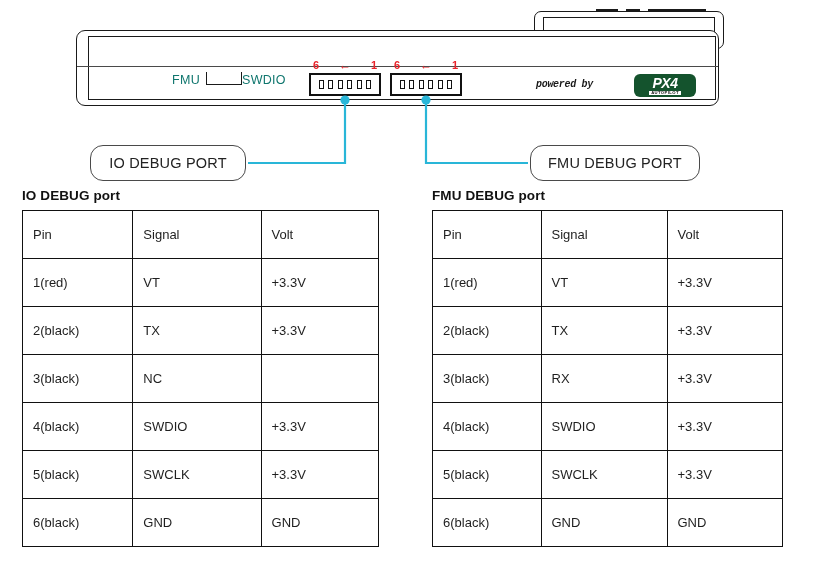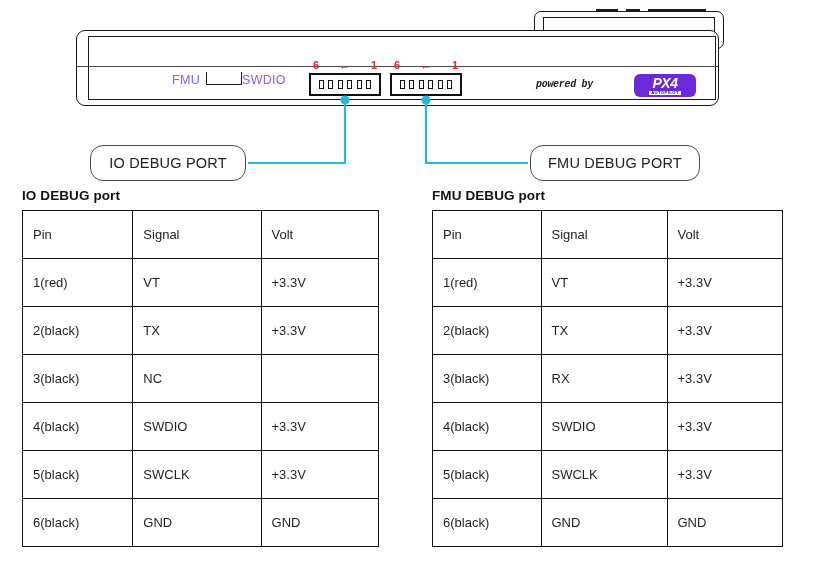--- a/index.html
+++ b/index.html
@@ -72,21 +72,21 @@
     width: 641px; height: 0;
     border-top: 1.2px solid #4a4a4a;
   }
 
   
   .fmu-label, .reset-label {
     position: absolute;
     top: 73px;
     font-size: 12.5px;
     letter-spacing: .3px;
-    color: #8b5cf6;
+    color: #0f766e;
     white-space: nowrap;
   }
   .fmu-label { left: 172px; }
   .reset-label { left: 242px; }
   .reset-bracket {
     position: absolute;
     left: 206px; top: 72px;
     width: 36px; height: 13px;
     border: 1.5px solid #1a1a1a;
     border-top: none;
@@ -147,21 +147,21 @@
     font-style: italic;
     letter-spacing: -.3px;
     color: #1a1a1a;
     white-space: nowrap;
     font-family: Liberation Mono, monospace;
   }
   .px4-badge {
     position: absolute;
     left: 634px; top: 74px;
     width: 62px; height: 23px;
-    background: #6d28d9;
+    background: #14532d;
     border-radius: 6px;
     color: #fff;
     box-sizing: border-box;
     display: flex;
     flex-direction: column;
     align-items: center;
     justify-content: center;
     line-height: 1;
   }
   .px4-badge .px4-main {

